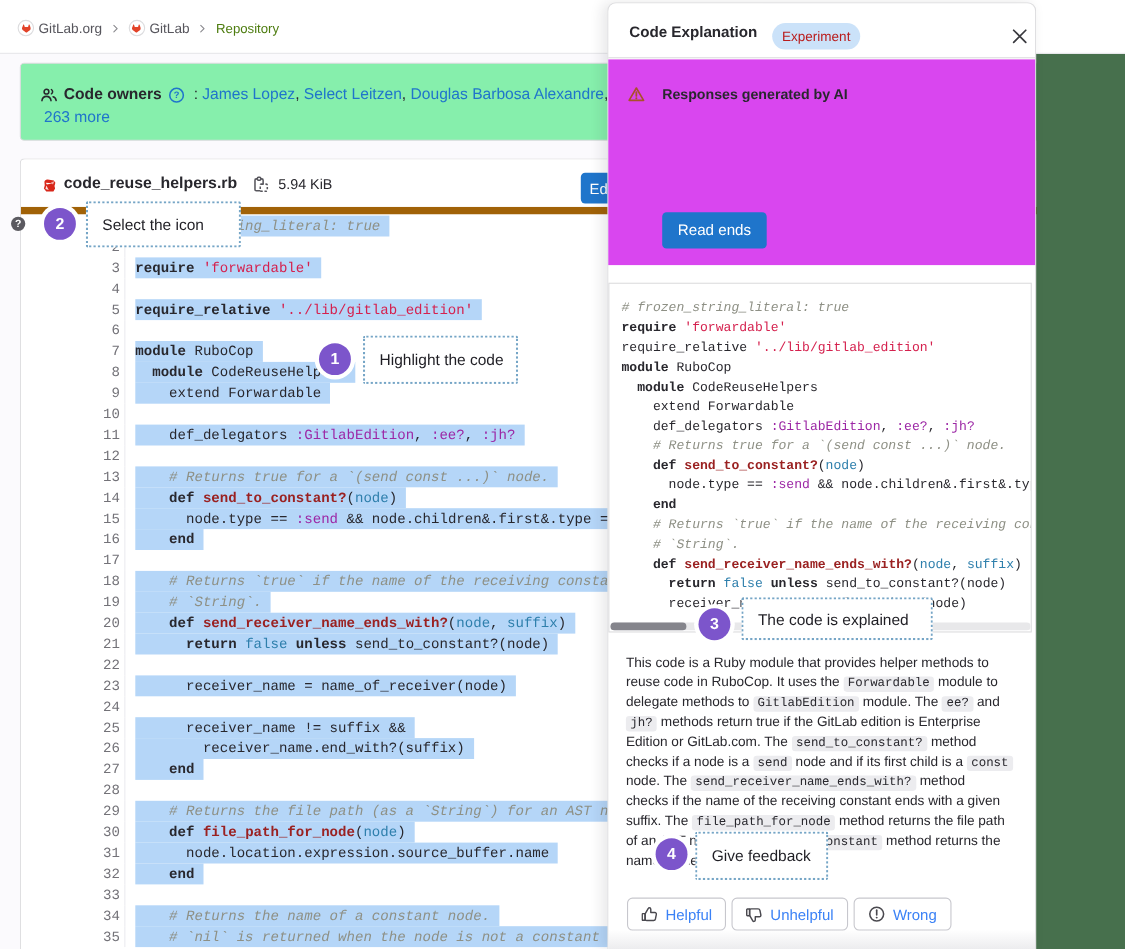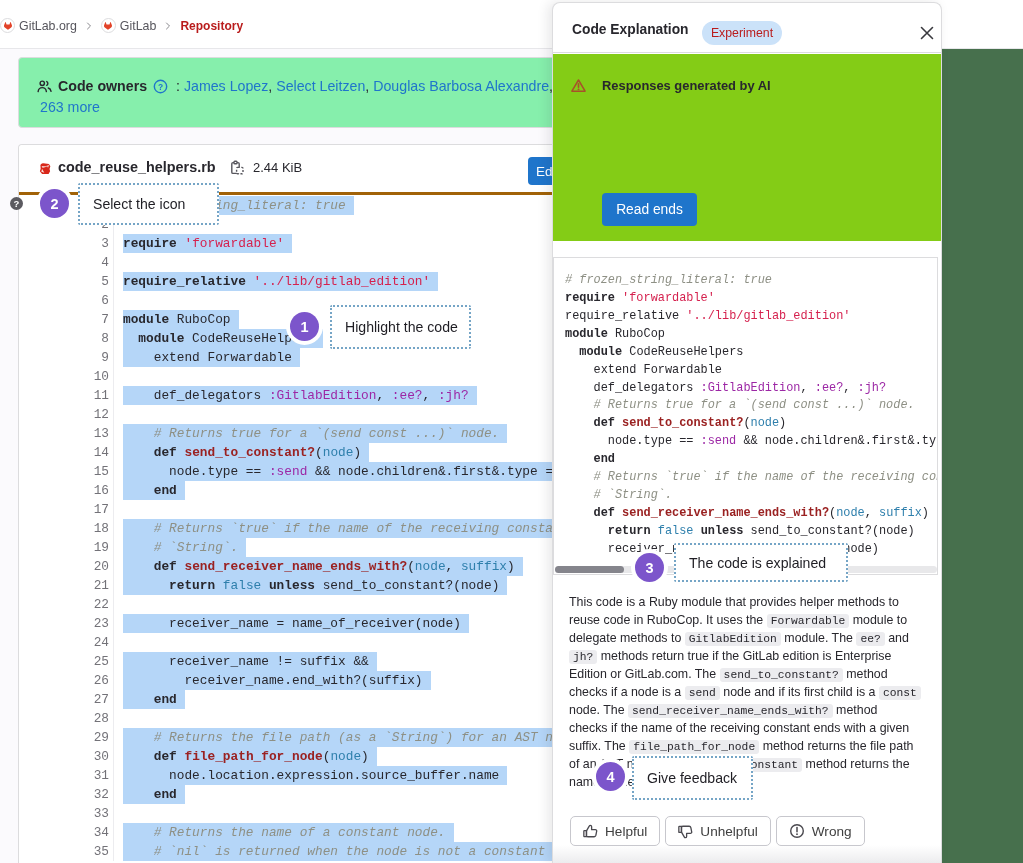--- a/index.html
+++ b/index.html
@@ -1,28 +1,28 @@
 <!DOCTYPE html>
 <html><head><meta charset="utf-8"><style>
 *{margin:0;padding:0;box-sizing:border-box}
 html,body{width:1023px;height:863px;overflow:hidden}
 body{font-family:"Liberation Sans",sans-serif;background:#fbfafd;position:relative}
 #topbar{position:absolute;left:0;top:0;width:1023px;height:49px;background:#fff;border-bottom:1px solid #e7e7ea;z-index:1}
-.crumbs{display:flex;align-items:center;height:100%;padding-top:3px;padding-left:0;font-size:12.4px;color:#57565d}
+.crumbs{display:flex;align-items:center;height:100%;padding-top:3px;padding-left:16px;font-size:12.4px;color:#57565d}
 .crumbs .av{width:15px;height:15px;border-radius:50%;border:1px solid #dcdcde;background:#fff;display:flex;align-items:center;justify-content:center;margin-right:4px}
 .crumbs .sep{margin:0 8px;color:#89888d;display:flex}
-.crumbs .cur{font-weight:700;color:#b91c1c;font-size:12px}
+.crumbs .cur{font-weight:400;color:#4d7c0f;font-size:12px}
 #content{position:absolute;left:0;top:49px;width:1023px;height:814px;background:#fbfafd;overflow:hidden}
 #owners{position:absolute;left:18px;top:8px;width:962px;height:71px;background:#86efac;border:1px solid #dcdcde;border-radius:4px;font-size:14.2px;color:#28272d}
 #owners .l1{position:absolute;left:18px;top:20px;display:flex;align-items:center;white-space:pre}
 #owners .l1 b{font-size:14.2px}
 #owners a,.lnk{color:#1f75cb;text-decoration:none}
 #owners .l2{position:absolute;left:21px;top:41px;color:#1f75cb}
 #filebox{position:absolute;left:18px;top:95px;width:987px;height:719px;background:#fff;border:1px solid #dcdcde;border-radius:4px 4px 0 0;border-bottom:none}
-#fhead{position:absolute;left:0;top:0;width:100%;height:50px;border-bottom:3px solid #a16207;background:#fff;border-radius:4px 4px 0 0}
+#fhead{position:absolute;left:0;top:0;width:100%;height:50px;border-bottom:7px solid #a16207;background:#fff;border-radius:4px 4px 0 0}
 #fhead .fname{position:absolute;left:39px;top:14px;font-weight:700;font-size:14.4px;color:#28272d}
 #fhead .kib{position:absolute;left:234px;top:15px;font-size:13px;color:#28272d}
 #editbtn{position:absolute;left:509px;top:12px;width:80px;height:28px;background:#1f75cb;border-radius:4px;color:#fff;font-size:13.5px;display:flex;align-items:center;padding-left:8px}
 #codearea{position:absolute;left:0;top:50px;padding-top:1px;width:986px;bottom:0;font-family:"Liberation Mono",monospace;font-size:12.8px;white-space:pre;overflow:hidden}
 .row{display:flex;height:19px;line-height:19px}
 .no{width:95px;text-align:right;padding-right:4px;color:#737278;border-right:1px solid #ececef;flex:none;font-size:12.8px}
 .cd{padding-left:9px;flex:none}
 .hl{background:#b5d6f8;display:inline-block;height:19px;padding-right:8px}
 .k{font-weight:700;color:#28272d}
 .s{color:#d5214e}
@@ -31,33 +31,33 @@
 .nf{color:#9a2121;font-weight:700}
 .nb{color:#2e7fac}
 .cd{color:#28272d}
 .pline{color:#28272d;height:17.93px;line-height:17.93px}
 #green{position:absolute;left:942px;top:0;width:81px;height:863px;background:#47704d}
 #drawer{position:absolute;left:552px;top:2px;width:390px;height:861px;background:#fff;border:1px solid #dcdcde;border-bottom:none;border-radius:8px 8px 0 0;box-shadow:-4px 0 12px rgba(31,30,36,.10);z-index:3}
 #dhead{position:absolute;left:0;top:0;width:100%;height:50px;border-bottom:1px solid #dcdcde}
 #dhead .t{position:absolute;left:19px;top:19px;font-size:13.8px;font-weight:700;color:#28272d}
 #badge{position:absolute;left:149px;top:18px;width:80px;height:24px;border-radius:12px;background:#cbe2f9;color:#b91c1c;font-size:12.3px;display:flex;align-items:center;justify-content:center}
 #closex{position:absolute;left:366px;top:22px}
-#alert{position:absolute;left:0;top:51px;width:100%;height:187px;background:#84cc16;color:#28272d}
+#alert{position:absolute;left:0;top:51px;width:100%;height:187px;background:#d946ef;color:#28272d}
 #alert .icon{position:absolute;left:17px;top:24px}
 #alert .tt{position:absolute;left:49px;top:23.5px;font-size:12.9px;font-weight:700}
 #alert .bd{position:absolute;left:49px;top:42.5px;font-size:12.8px;line-height:20.1px;width:345px;white-space:nowrap}
 .chipa{font-family:"Liberation Mono",monospace;font-size:11.3px;background:#f0e9d8;border-radius:3px;padding:1px 4px;color:#28272d;line-height:10px}
 #readmore{position:absolute;left:49px;top:139px;width:95px;height:33px;background:#1f75cb;border-radius:4px;color:#fff;font-size:13.8px;display:flex;align-items:center;justify-content:center}
 #preview{position:absolute;left:0;top:254px;width:385px;height:318px;border:1px solid #dcdcde;background:#fff;font-family:"Liberation Mono",monospace;font-size:11.9px;line-height:17.93px;white-space:pre;overflow:hidden;padding:14px 0 0 11px}
 #pscroll{position:absolute;left:1px;top:308px;width:382px;height:7px;border-radius:4px;background:#e8e8ea}
 #pthumb{position:absolute;left:0;top:0;width:69px;height:7px;border-radius:4px;background:#85858c}
 #expl{position:absolute;left:16px;top:590px;width:372px;font-size:12.4px;line-height:18px;color:#28272d;white-space:nowrap}
 .chip{font-family:"Liberation Mono",monospace;font-size:11.3px;background:#ececef;border-radius:3px;padding:1px 4px;color:#28272d;white-space:nowrap;display:inline;line-height:10px}
 #feedback{position:absolute;left:17px;top:813px;display:flex;gap:5px}
-.fbtn{height:30px;border:1px solid #c7c7cd;border-radius:5px;background:#fff;display:flex;align-items:center;padding:0 12px;font-size:13.6px;color:#404040;gap:7px}
+.fbtn{height:30px;border:1px solid #c7c7cd;border-radius:5px;background:#fff;display:flex;align-items:center;padding:0 12px;font-size:13.6px;color:#3b82f6;gap:7px}
 #dfade{position:absolute;left:0;bottom:0;width:100%;height:18px;background:linear-gradient(rgba(236,236,238,0),#ececee)}
 .ccirc{position:absolute;width:29px;height:29px;border-radius:50%;background:#7c55cb;box-shadow:0 0 0 4px #fff;color:#fff;font-size:14.5px;font-weight:700;display:flex;align-items:center;justify-content:center;z-index:6}
 .cbox{position:absolute;background:#fff;border:2px dotted #75a5c6;border-radius:2px;display:flex;align-items:center;justify-content:flex-start;padding-left:13px;font-size:14.1px;color:#1f1e24;z-index:5}
 #helpq{position:absolute;left:10px;top:197px;width:13px;height:13px;border-radius:50%;background:#5b5a60;color:#fff;font-size:9.5px;font-weight:700;display:flex;align-items:center;justify-content:center;z-index:6}
 </style></head><body>
 <div id="topbar">
   <div class="crumbs">
     <span class="av">
         <svg width="8" height="8" viewBox="0 0 16 16">
           <path fill="#e24329" d="m15.7 6.2-.02-.06-2.17-5.66a.57.57 0 0 0-.22-.27.58.58 0 0 0-.66.04.58.58 0 0 0-.2.29l-1.46 4.49H5.05L3.59.54a.57.57 0 0 0-.2-.29.58.58 0 0 0-.66-.04.57.57 0 0 0-.22.27L.32 6.14l-.02.06a4.03 4.03 0 0 0 1.34 4.66l.01.01.02.01 3.28 2.46 1.62 1.23 1 .74a.67.67 0 0 0 .8 0l1-.74 1.62-1.23 3.3-2.47h.01a4.03 4.03 0 0 0 1.35-4.67Z"></path>
@@ -105,21 +105,21 @@
             <path fill="#fff" d="m10 5.6 4.2-1.8-1.7 3.8z" opacity=".6"></path>
           </svg></span>
       <span class="fname">code_reuse_helpers.rb</span>
       <span style="position:absolute;left:211px;top:15px"><svg width="16" height="16" viewBox="0 0 16 16" fill="none" stroke="#57565d" stroke-width="1.4">
             <rect x="1.8" y="2.6" width="7.4" height="10.8" rx="1.2"></rect>
             <rect x="4" y="1.2" width="3" height="2.6" rx="0.8" fill="#fff"></rect>
             <g stroke-dasharray="2.1 1.6">
               <rect x="6.6" y="7.4" width="6.4" height="6.4" rx="1" fill="#fff"></rect>
             </g>
           </svg></span>
-      <span class="kib">2.44 KiB</span>
+      <span class="kib">5.94 KiB</span>
       <div id="editbtn">Edit</div>
     </div>
     <div id="codearea"><div class="row"><span class="no">1</span><span class="cd"><span class="hl"><span class="c"># frozen_string_literal: true</span></span></span></div><div class="row"><span class="no">2</span><span class="cd"></span></div><div class="row"><span class="no">3</span><span class="cd"><span class="hl"><span class="k">require</span> <span class="s">'forwardable'</span></span></span></div><div class="row"><span class="no">4</span><span class="cd"></span></div><div class="row"><span class="no">5</span><span class="cd"><span class="hl"><span class="k">require_relative</span> <span class="s">'../lib/gitlab_edition'</span></span></span></div><div class="row"><span class="no">6</span><span class="cd"></span></div><div class="row"><span class="no">7</span><span class="cd"><span class="hl"><span class="k">module</span> RuboCop</span></span></div><div class="row"><span class="no">8</span><span class="cd"><span class="hl">  <span class="k">module</span> CodeReuseHelpers</span></span></div><div class="row"><span class="no">9</span><span class="cd"><span class="hl">    extend Forwardable</span></span></div><div class="row"><span class="no">10</span><span class="cd"></span></div><div class="row"><span class="no">11</span><span class="cd"><span class="hl">    def_delegators <span class="sy">:GitlabEdition</span>, <span class="sy">:ee?</span>, <span class="sy">:jh?</span></span></span></div><div class="row"><span class="no">12</span><span class="cd"></span></div><div class="row"><span class="no">13</span><span class="cd"><span class="hl">    <span class="c"># Returns true for a `(send const ...)` node.</span></span></span></div><div class="row"><span class="no">14</span><span class="cd"><span class="hl">    <span class="k">def</span> <span class="nf">send_to_constant?</span>(<span class="nb">node</span>)</span></span></div><div class="row"><span class="no">15</span><span class="cd"><span class="hl">      node.type == <span class="sy">:send</span> &amp;&amp; node.children&amp;.first&amp;.type == <span class="sy">:const</span></span></span></div><div class="row"><span class="no">16</span><span class="cd"><span class="hl">    <span class="k">end</span></span></span></div><div class="row"><span class="no">17</span><span class="cd"></span></div><div class="row"><span class="no">18</span><span class="cd"><span class="hl">    <span class="c"># Returns `true` if the name of the receiving constant ends with</span></span></span></div><div class="row"><span class="no">19</span><span class="cd"><span class="hl">    <span class="c"># `String`.</span></span></span></div><div class="row"><span class="no">20</span><span class="cd"><span class="hl">    <span class="k">def</span> <span class="nf">send_receiver_name_ends_with?</span>(<span class="nb">node</span>, <span class="nb">suffix</span>)</span></span></div><div class="row"><span class="no">21</span><span class="cd"><span class="hl">      <span class="k">return</span> <span class="nb">false</span> <span class="k">unless</span> send_to_constant?(node)</span></span></div><div class="row"><span class="no">22</span><span class="cd"></span></div><div class="row"><span class="no">23</span><span class="cd"><span class="hl">      receiver_name = name_of_receiver(node)</span></span></div><div class="row"><span class="no">24</span><span class="cd"></span></div><div class="row"><span class="no">25</span><span class="cd"><span class="hl">      receiver_name != suffix &amp;&amp;</span></span></div><div class="row"><span class="no">26</span><span class="cd"><span class="hl">        receiver_name.end_with?(suffix)</span></span></div><div class="row"><span class="no">27</span><span class="cd"><span class="hl">    <span class="k">end</span></span></span></div><div class="row"><span class="no">28</span><span class="cd"></span></div><div class="row"><span class="no">29</span><span class="cd"><span class="hl">    <span class="c"># Returns the file path (as a `String`) for an AST node.</span></span></span></div><div class="row"><span class="no">30</span><span class="cd"><span class="hl">    <span class="k">def</span> <span class="nf">file_path_for_node</span>(<span class="nb">node</span>)</span></span></div><div class="row"><span class="no">31</span><span class="cd"><span class="hl">      node.location.expression.source_buffer.name</span></span></div><div class="row"><span class="no">32</span><span class="cd"><span class="hl">    <span class="k">end</span></span></span></div><div class="row"><span class="no">33</span><span class="cd"></span></div><div class="row"><span class="no">34</span><span class="cd"><span class="hl">    <span class="c"># Returns the name of a constant node.</span></span></span></div><div class="row"><span class="no">35</span><span class="cd"><span class="hl">    <span class="c"># `nil` is returned when the node is not a constant node.</span></span></span></div></div>
   </div>
 </div>
 <div id="green"></div>
 <div id="drawer">
   <div id="dhead">
     <span class="t">Code Explanation</span>
     <span id="badge">Experiment</span>

